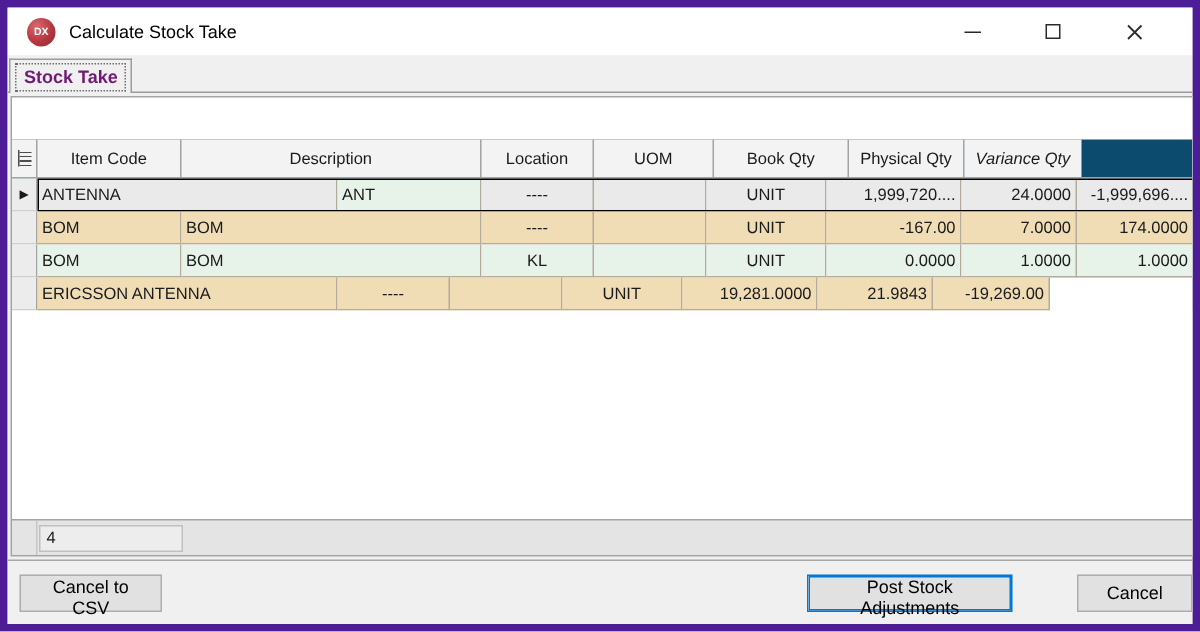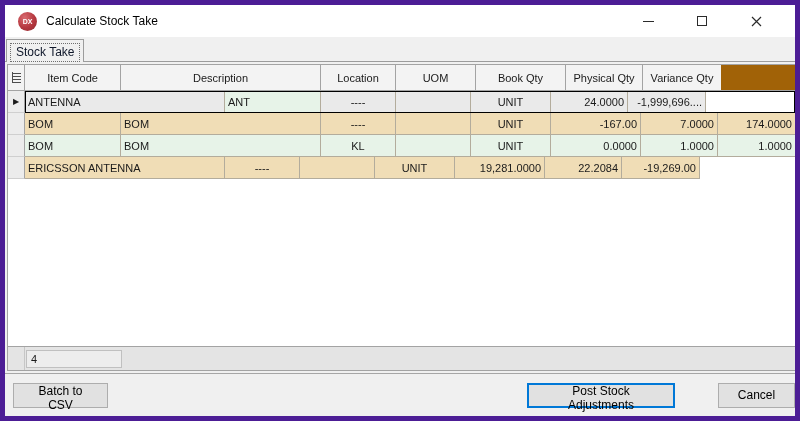--- a/index.html
+++ b/index.html
@@ -23,31 +23,31 @@
   .glyph-min { width:11px; border-top:1px solid #2b2b2b; display:block; }
   .glyph-max { width:10px; height:10px; border:1px solid #2b2b2b; display:block; }
   .glyph-close { width:11px; height:11px; display:block; }
   
   .tabstrip { height:25px; background:#f0f0f0; display:flex; align-items:flex-end; flex:0 0 auto; position:relative; }
   .tabstrip::after { content:""; position:absolute; left:0; right:0; bottom:0; border-bottom:1px solid #9c9c9c; }
   .tab {
     height:23px; background:#f0f0f0; border:1px solid #9c9c9c; border-bottom:none;
     margin-left:1px; padding:2px 3px 0 3px; position:relative; z-index:2;
   }
-  .tab-inner { display:inline-block; border:1px dotted #6e6e6e; padding:1px 5px 2px 5px; font-size:12px; color:#0f172a; }
+  .tab-inner { display:inline-block; border:1px dotted #6e6e6e; padding:1px 5px 2px 5px; font-size:12px; color:#701a75;font-weight:bold; }
   
   .tabpage { flex:1 1 auto; background:#f0f0f0; padding:2px 0 2px 2px; overflow:hidden; display:flex; }
   .grid { width:789px; display:flex; flex-direction:column; background:#ffffff; border:1px solid #a3a3a3; }
-  .grid-header { display:flex; height:26px; flex:0 0 auto; background:#a16207; border-bottom:1px solid #a3a3a3; }
+  .grid-header { display:flex; height:26px; flex:0 0 auto; background:#0c4a6e; border-bottom:1px solid #a3a3a3;margin-top:28px; }
   .hdr-ind { width:17px; flex:0 0 auto; border-right:1px solid #a3a3a3; display:flex; align-items:center; justify-content:center; background:#f3f3f3; }
   .customize-icon { width:9px; height:11px; border-left:1px solid #4d4d4d;
     background:repeating-linear-gradient(to bottom, transparent 0 1px, #4d4d4d 1px 2px, transparent 2px 3px); }
   .hdr-cell { font-size:11px; color:#1a1a1a; display:flex; align-items:center; justify-content:center;
     border-right:1px solid #a3a3a3; background:#f3f3f3; overflow:hidden; white-space:nowrap; }
-  .hdr-cell:last-child { border-right:none; }
+  .hdr-cell:last-child { border-right:none;font-style:italic; }
   .grid-row { display:flex; height:22px; flex:0 0 auto; }
   .row-ind { width:17px; flex:0 0 auto; background:#ececec; border-right:1px solid #a3a3a3; border-bottom:1px solid #cfcfcf;
     display:flex; align-items:center; justify-content:center; font-size:8px; color:#1a1a1a; }
   .row-cells { display:flex; flex:1 1 auto; }
   .grid-row.focused .row-cells { outline:1px solid #000; outline-offset:-1px; }
   .gcell { font-size:11px; color:#1a1a1a; display:flex; align-items:center;
     border-right:1px solid var(--grid-line); border-bottom:1px solid var(--grid-line);
     padding:0 3px; overflow:hidden; white-space:nowrap; }
   .gcell.a-left { justify-content:flex-start; }
   .gcell.a-center { justify-content:center; }
@@ -62,21 +62,21 @@
   .count-cell { width:96px; height:18px; margin:0 0 0 1px; background:#ededed; border:1px solid #c0c0c0;
     font-size:11px; color:#1a1a1a; display:flex; align-items:center; padding-left:4px; }
   
   .buttonbar { height:43px; flex:0 0 auto; background:#f0f0f0; border-top:1px solid #a6a6a6;
     display:flex; align-items:center; position:relative; }
   .btn {
     height:25px; background:#e1e1e1; border:1px solid #adadad; font-family:"Liberation Sans", sans-serif;
     font-size:12px; color:#000; padding:0 12px; cursor:default;
   }
   .btn-export { margin-left:8px; width:95px; }
-  .btn-post { position:absolute; left:522px; width:148px; border:1px solid var(--accent-blue); box-shadow:inset 0 0 0 1px var(--accent-blue); }
+  .btn-post { position:absolute; left:533px; width:137px; border:1px solid var(--accent-blue); box-shadow:inset 0 0 0 1px var(--accent-blue); }
   .btn-cancel { position:absolute; left:713px; width:77px; }
 </style>
 </head>
 <body>
 
 <div class="window">
 
   <div class="titlebar">
     <span class="app-icon">DX</span>
     <span class="title-text">Calculate Stock Take</span>
@@ -117,20 +117,21 @@
         </div>
       <div id="grid-rows">
           <div class="grid-row zebra-green focused">
             <div class="row-ind">▶</div>
             <div class="row-cells">
               <div class="gcell a-left" style="width: 200px;">ANTENNA</div>
               <div class="gcell a-left keep-zebra" style="width: 96px;">ANT</div>
               <div class="gcell a-center" style="width: 75px;">----</div>
               <div class="gcell a-center" style="width: 75px;"></div>
               <div class="gcell a-center" style="width: 80px;">UNIT</div>
+              <div class="gcell a-right" style="width: 90px;">1,999,720....</div>
               <div class="gcell a-right" style="width: 77px;">24.0000</div>
               <div class="gcell a-right" style="width: 78px;">-1,999,696....</div>
             </div>
           </div>
           <div class="grid-row zebra-tan">
             <div class="row-ind"></div>
             <div class="row-cells">
               <div class="gcell a-left" style="width: 96px;">BOM</div>
               <div class="gcell a-left" style="width: 200px;">BOM</div>
               <div class="gcell a-center" style="width: 75px;">----</div>
@@ -155,32 +156,32 @@
             </div>
           </div>
           <div class="grid-row zebra-tan">
             <div class="row-ind"></div>
             <div class="row-cells">
               <div class="gcell a-left" style="width: 200px;">ERICSSON ANTENNA</div>
               <div class="gcell a-center" style="width: 75px;">----</div>
               <div class="gcell a-center" style="width: 75px;"></div>
               <div class="gcell a-center" style="width: 80px;">UNIT</div>
               <div class="gcell a-right" style="width: 90px;">19,281.0000</div>
-              <div class="gcell a-right" style="width: 77px;">22.2084</div>
+              <div class="gcell a-right" style="width: 77px;">21.9843</div>
               <div class="gcell a-right" style="width: 78px; text-align: right;">-19,269.00</div>
             </div>
           </div>
         </div>
       <div class="grid-filler"></div>
       <div class="grid-footer">
         <div class="footer-ind"></div>
         <div class="count-cell">4</div>
       </div>
     </div>
   </div>
 
   <div class="buttonbar">
-    <button class="btn btn-export">Batch to CSV</button>
+    <button class="btn btn-export">Cancel to CSV</button>
     <button class="btn btn-post">Post Stock Adjustments</button>
     <button class="btn btn-cancel">Cancel</button>
   </div>
 
 </div>
 
 </body></html>

